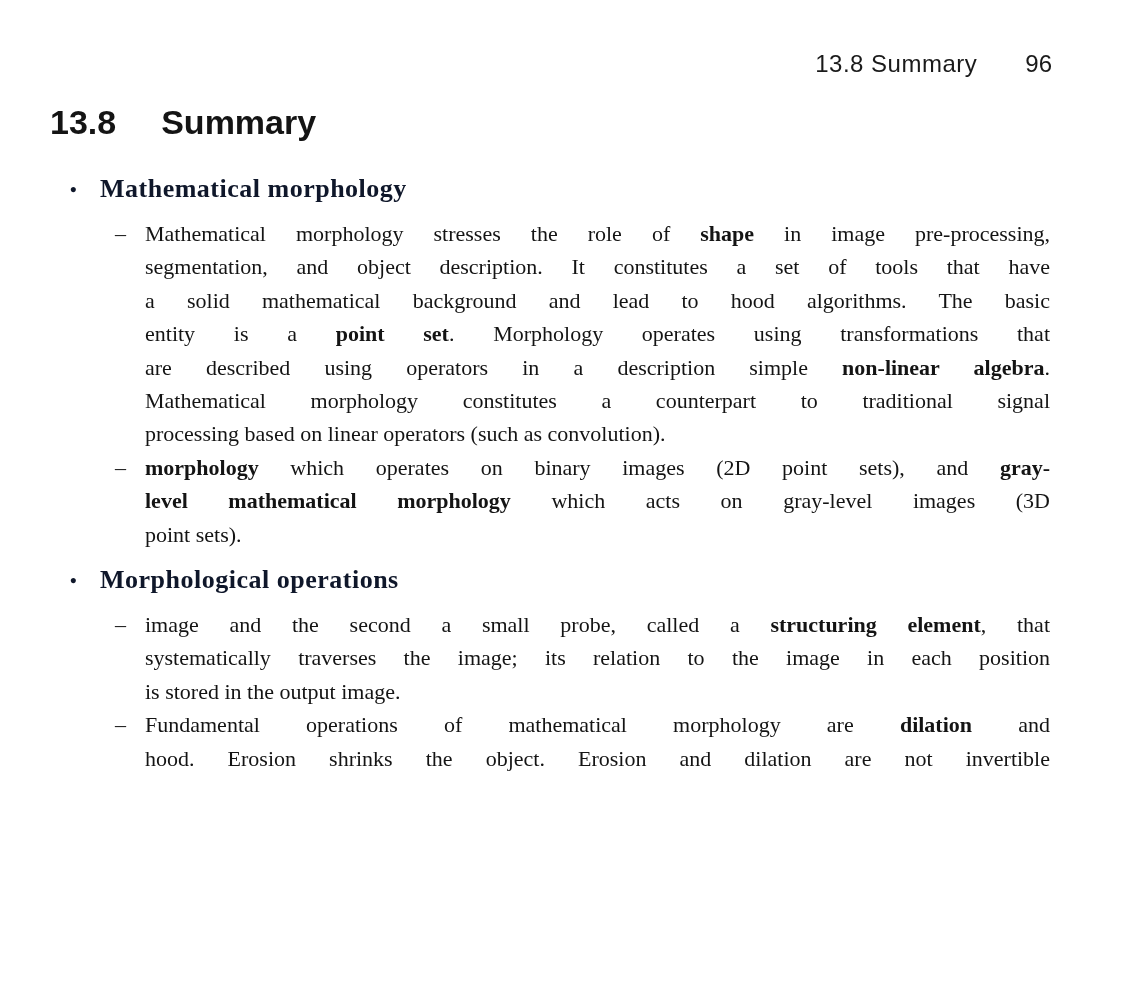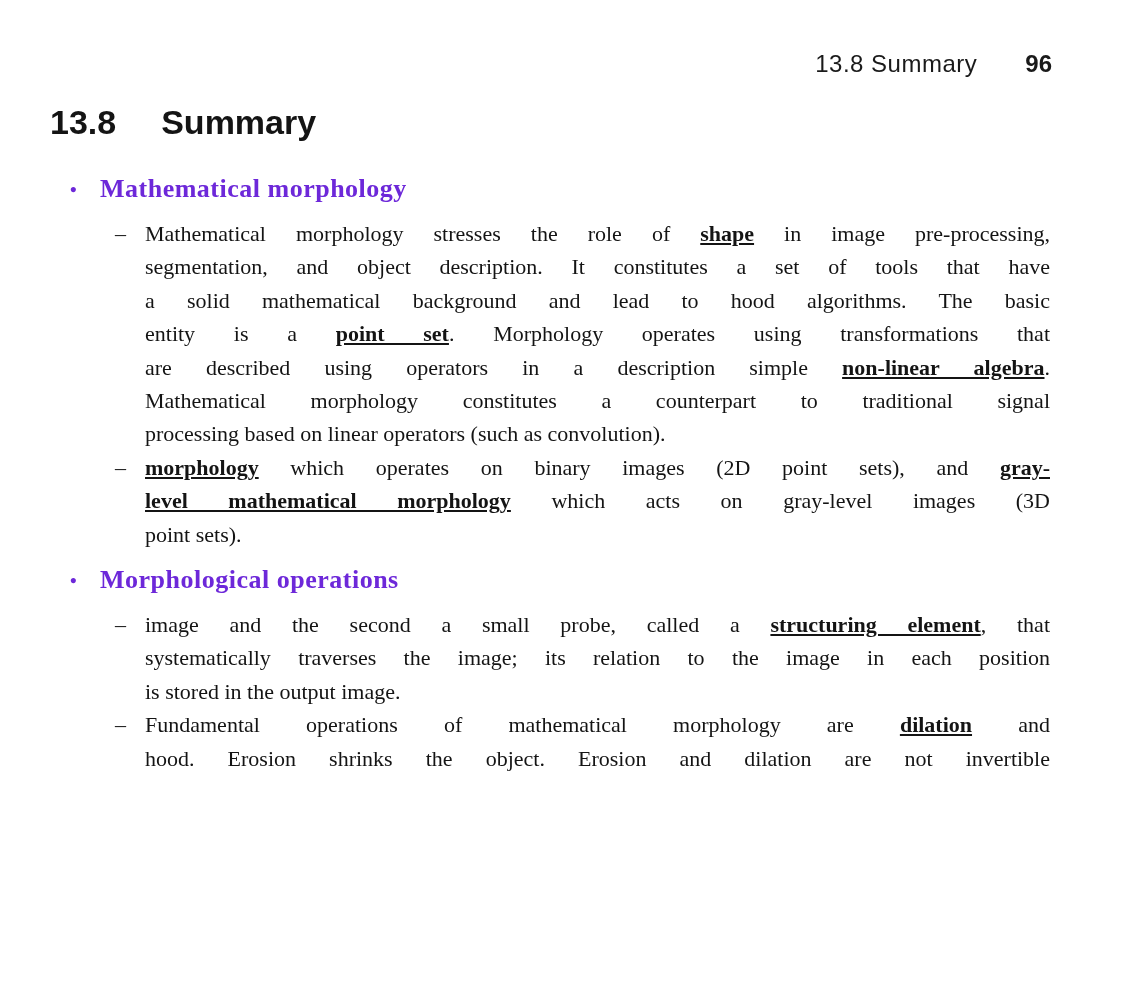--- a/index.html
+++ b/index.html
@@ -16,21 +16,21 @@
   
   .running-header {
     position: absolute;
     top: 50px; right: 73px;
     font-family: "Liberation Sans", sans-serif;
     font-size: 24px;
     white-space: nowrap;
     color: #1a1a1a;
   }
   .running-header .section-label { margin-right: 48px; letter-spacing: 0.5px; }
-  .running-header .page-number { font-weight: bold; }
+  .running-header .page-number { font-weight: normal; }
 
   
   .section-heading {
     position: absolute;
     top: 100px; left: 50px;
     font-family: "Liberation Sans", sans-serif;
     font-weight: bold;
     font-size: 34px;
     line-height: 44px;
     color: #141414;
@@ -40,21 +40,21 @@
 
   
   .content { position: absolute; top: 170px; left: 0; right: 0; }
 
   .bullet-title-row {
     padding-left: 70px;
     font-weight: bold;
     font-size: 26px;
     line-height: 38px;
     letter-spacing: 0.5px;
-    color: #6d28d9;
+    color: #0f172a;
   }
   .bullet-group + .bullet-group .bullet-title-row { margin-top: 10px; }
   .bullet-dot {
     display: inline-block;
     width: 30px;
     font-size: 19px;
     vertical-align: 1px;
     letter-spacing: 0;
   }
 
@@ -72,21 +72,21 @@
     line-height: 33.4px;
   }
   .line {
     text-align: justify;
     text-align-last: justify;
     white-space: normal;
   }
   .line-final {
     text-align-last: left;
   }
-  .b { font-weight: bold; text-decoration: underline; }
+  .b { font-weight: bold; }
 </style>
 </head>
 <body>
 
 <div class="page">
 
   <div class="running-header">
     <span class="section-label">13.8  Summary</span><span class="page-number">96</span>
   </div>
 

